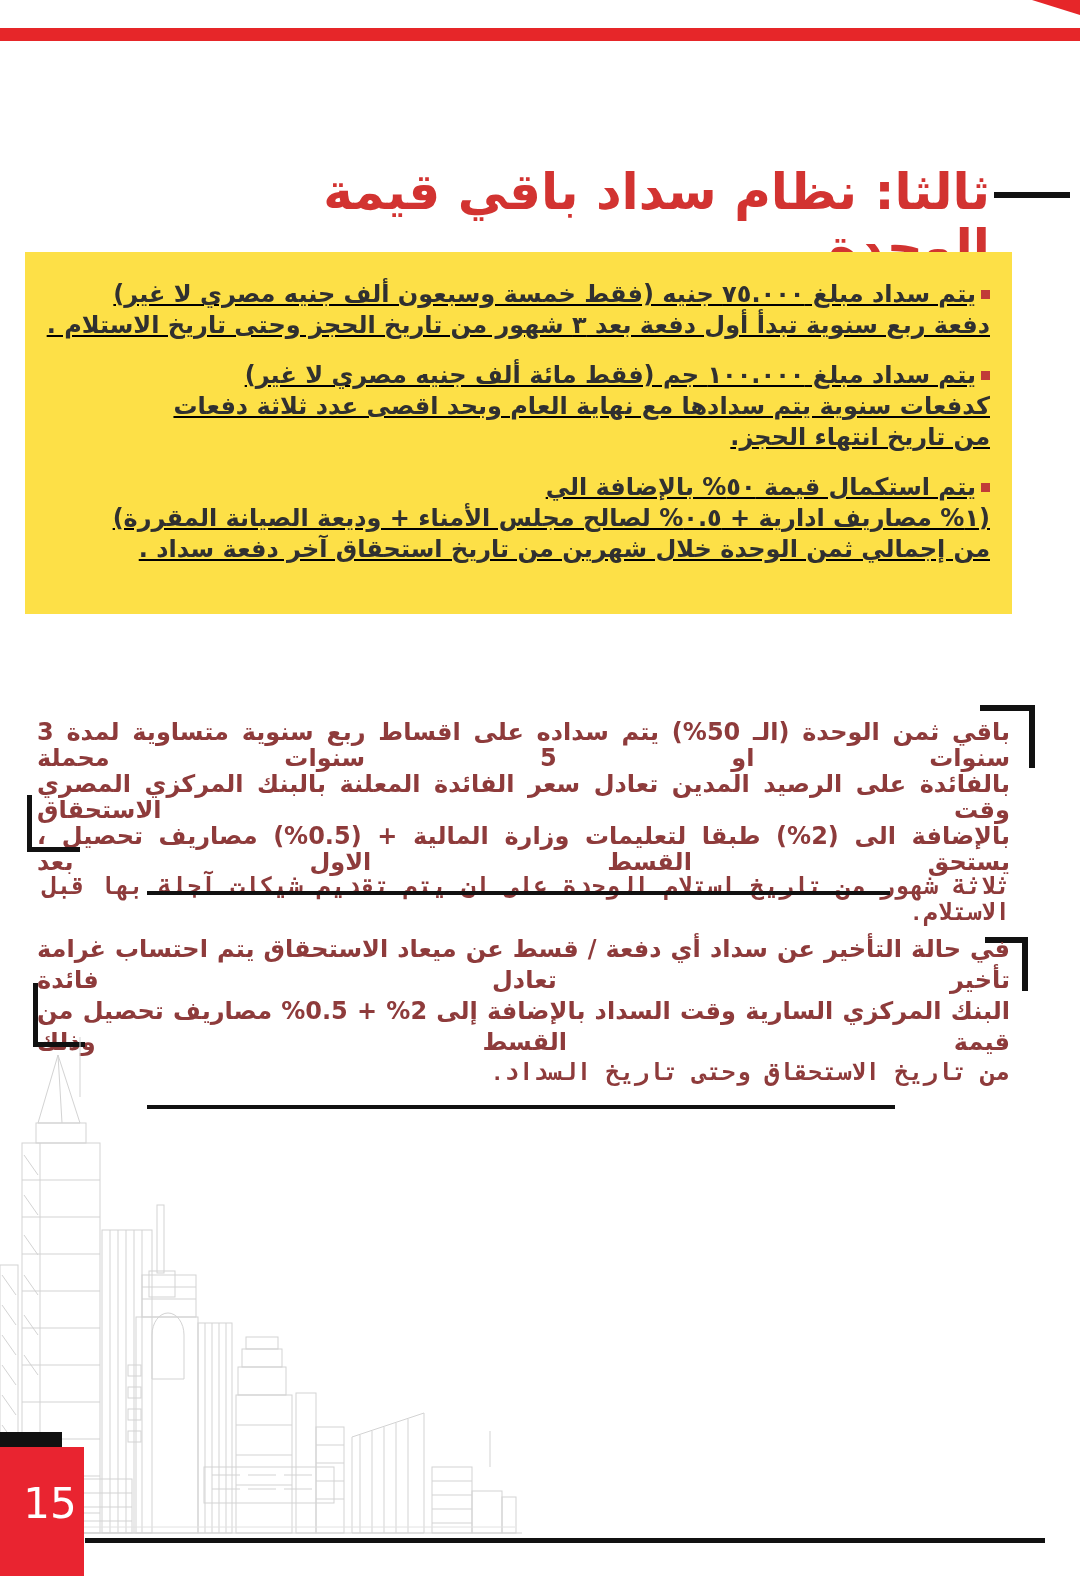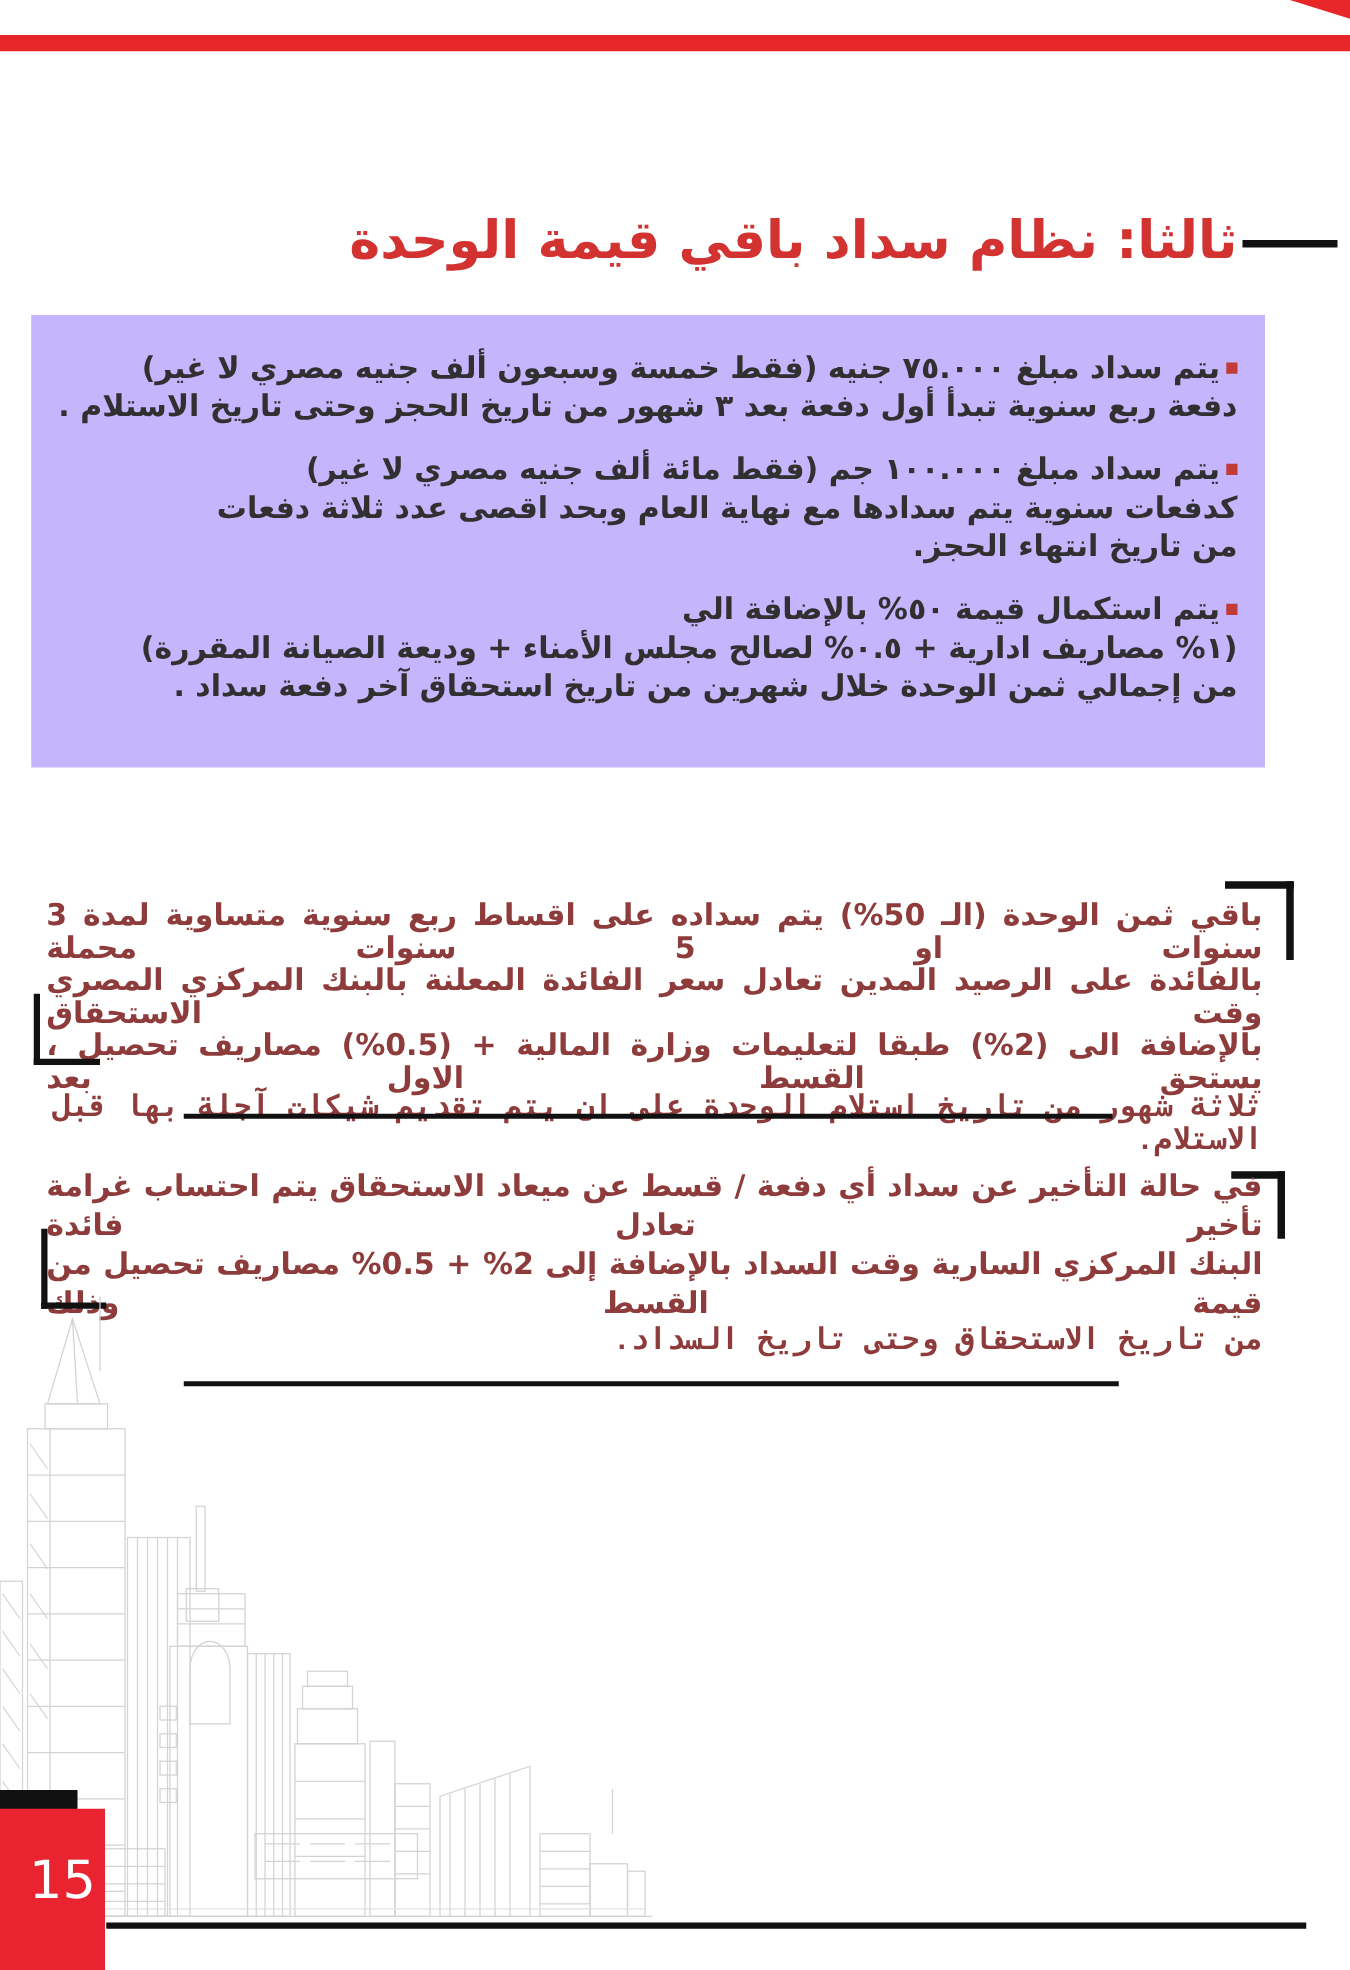--- a/index.html
+++ b/index.html
@@ -7,26 +7,26 @@
        font-family:"DejaVu Sans", sans-serif;}
   .abs{position:absolute;}
 
   
   .top-bar{left:0;top:28px;width:1080px;height:13px;background:#e62629;}
   .corner-wedge{right:0;top:0;width:0;height:0;
     border-top:15px solid #e62629;border-left:48px solid transparent;}
 
   
   .title{right:90px;top:150px;width:760px;text-align:right;direction:rtl;
-    color:#d23331;font-size:42px;font-weight:bold;line-height:56px;margin-top:14px;}
+    color:#d23331;font-size:50px;font-weight:bold;line-height:56px;margin-top:14px;}
   .title-dash{left:994px;top:192px;width:76px;height:6px;background:#111;}
 
   
-  .info-box{left:25px;top:252px;width:987px;height:362px;background:#c4b5fd;
-    direction:rtl;box-sizing:border-box;padding:27px 22px 0 20px;}
+  .info-box{left:25px;top:252px;width:987px;height:362px;background:#fde047;
+    direction:rtl;box-sizing:border-box;padding:27px 22px 0 20px;text-decoration:underline;}
   .bullet-block{margin-bottom:19px;}
   .gline{font-size:24px;font-weight:bold;color:#303030;line-height:31px;text-align:right;}
   .bullet-sq{display:inline-block;width:9px;height:9px;background:#c13b38;
     margin-left:5px;transform:translateY(-3px);}
 
   
   .para{direction:rtl;color:#8e3b3b;font-weight:bold;font-size:24px;}
   .para-1{left:37px;top:719px;width:973px;line-height:26px;}
   .para-2{left:37px;top:934px;width:973px;line-height:31px;}
   .jline{text-align:justify;text-align-last:justify;}

